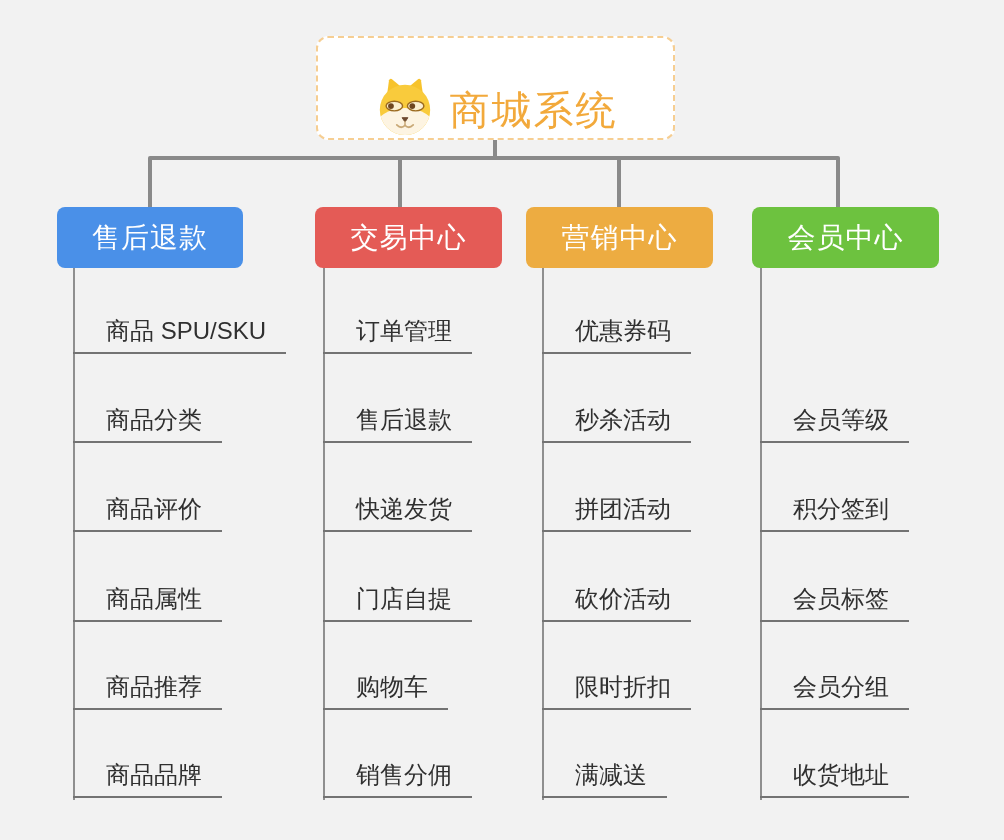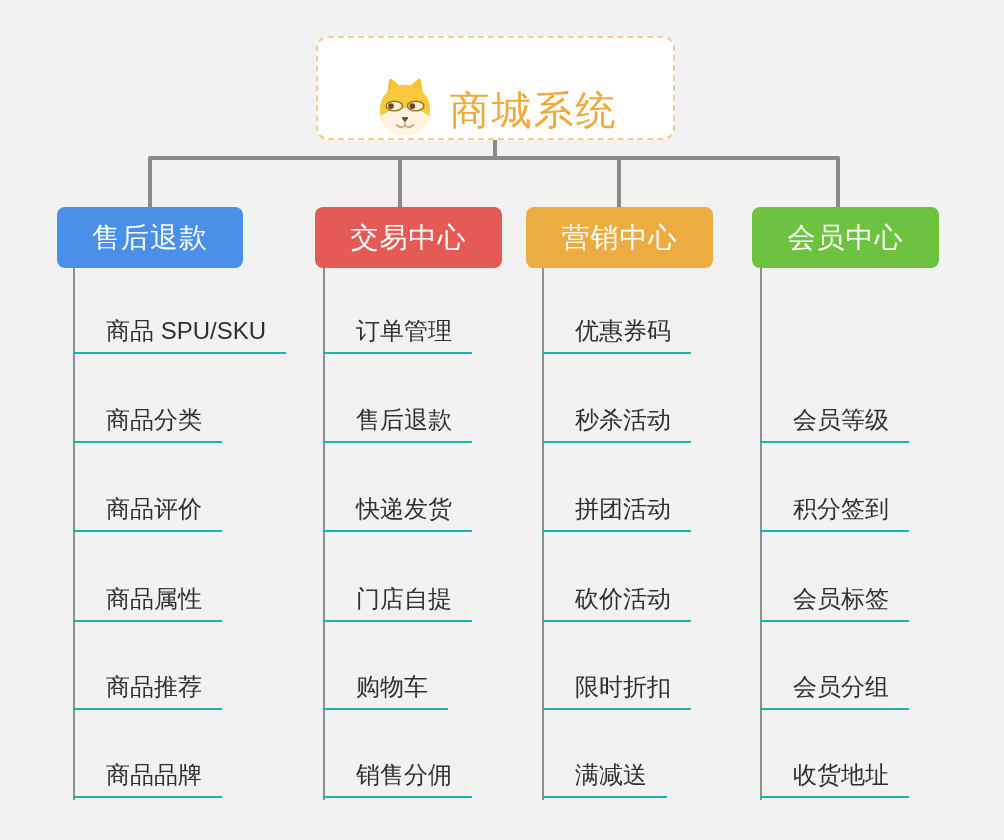--- a/index.html
+++ b/index.html
@@ -36,21 +36,21 @@
     color:#ffffff;font-size:28px;letter-spacing:1px;white-space:nowrap;
     box-sizing:border-box;
   }
 
   
   .spine{position:absolute;top:268px;width:2px;height:532px;background:#8f8f8f;}
   .leaf{
     position:absolute;
     font-size:24px;line-height:30px;color:#303030;
     padding:0 20px 6px 33px;
-    border-bottom:2px solid #14b8a6;
+    border-bottom:2px solid #737373;
     white-space:nowrap;
   }
   .r0{top:316px}.r1{top:405px}.r2{top:494px}.r3{top:584px}.r4{top:672px}.r5{top:760px}
 </style>
 </head>
 <body>
 
 <div id="canvas">
 
   <div class="root">

